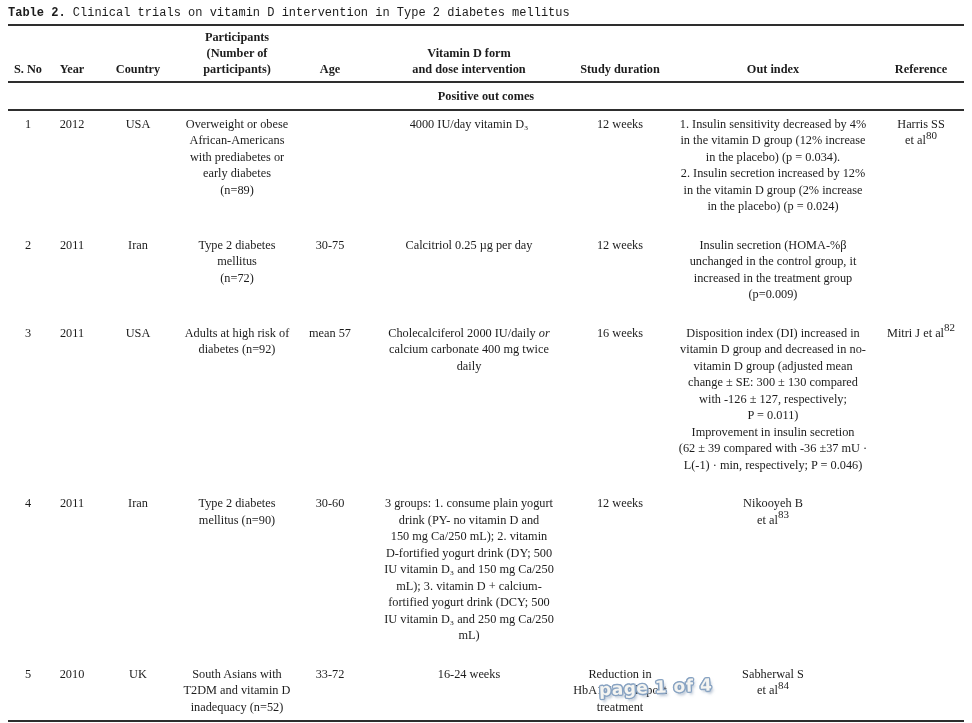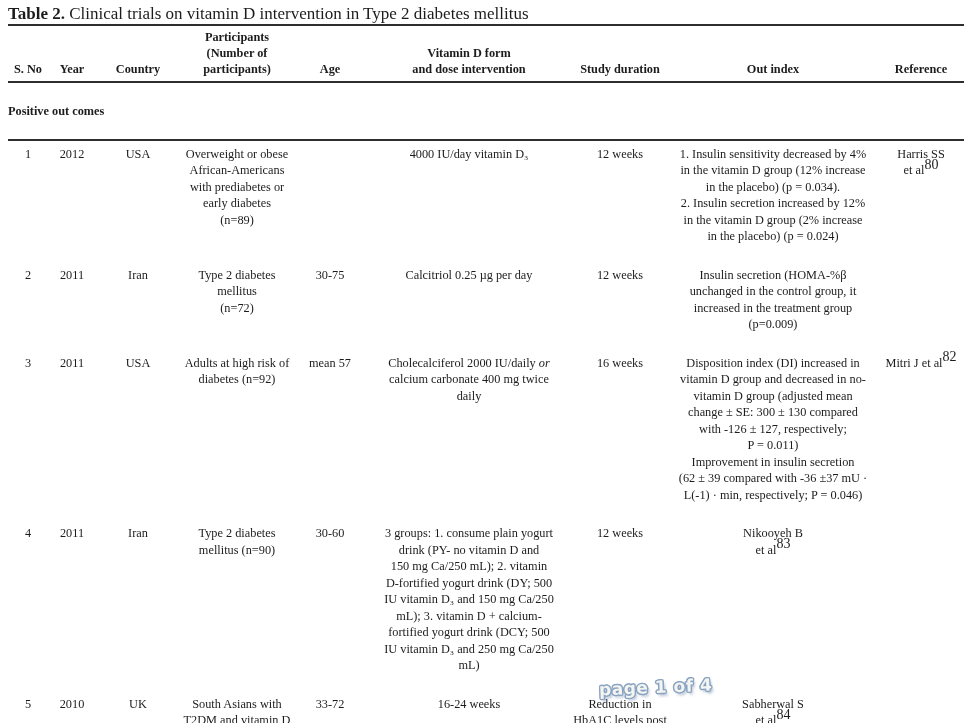--- a/index.html
+++ b/index.html
@@ -8,35 +8,35 @@
     width:972px;height:723px;
     background:#ffffff;
     font-family:"Liberation Serif","DejaVu Serif",serif;
     color:#1c1c1c;
     font-size:12.3px;
     line-height:16.5px;
     overflow:hidden;
     box-sizing:border-box;
   }
   .inner{margin:0 8px;}
-  .title-row{padding:6px 0 3px 0;font-size:17px;line-height:15px;}
+  .title-row{padding:6px 0 3px 0;font-size:12px;line-height:15px;font-family:Liberation Mono, monospace;}
   .title-label{font-weight:bold;}
   .rule{border:none;margin:0;background:#2e2e2e;height:2px;}
   .rule.thin{height:1.5px;}
   .grid{
     display:grid;
     grid-template-columns:40px 48px 84px 114px 72px 206px 96px 210px 86px;
     align-items:start;
   }
   .cell{text-align:center;white-space:pre-line;}
   .header-row{align-items:end;font-weight:bold;padding:3px 0 4px 0;line-height:16px;}
-  .section-row{text-align:left;font-weight:bold;padding:20px 0;line-height:16px;}
+  .section-row{text-align:center;font-weight:bold;padding:5px 0;line-height:16px;}
   .data-row{padding:5px 0 17px 0;}
   .data-row.last{padding-bottom:5px;}
-  sup{font-size:14px;line-height:0;vertical-align:super;margin-top:27px;}
+  sup{font-size:11px;line-height:0;vertical-align:super;margin-top:27px;}
   i{font-style:italic;margin-top:40px;}
   .page-badge{
     position:absolute;
     left:599px;top:679px;
     font-family:"DejaVu Sans","Liberation Sans",sans-serif;
     font-weight:bold;
     font-size:17px;
     letter-spacing:0.5px;
     color:#f4f4f1;
     transform:rotate(-2.5deg);

